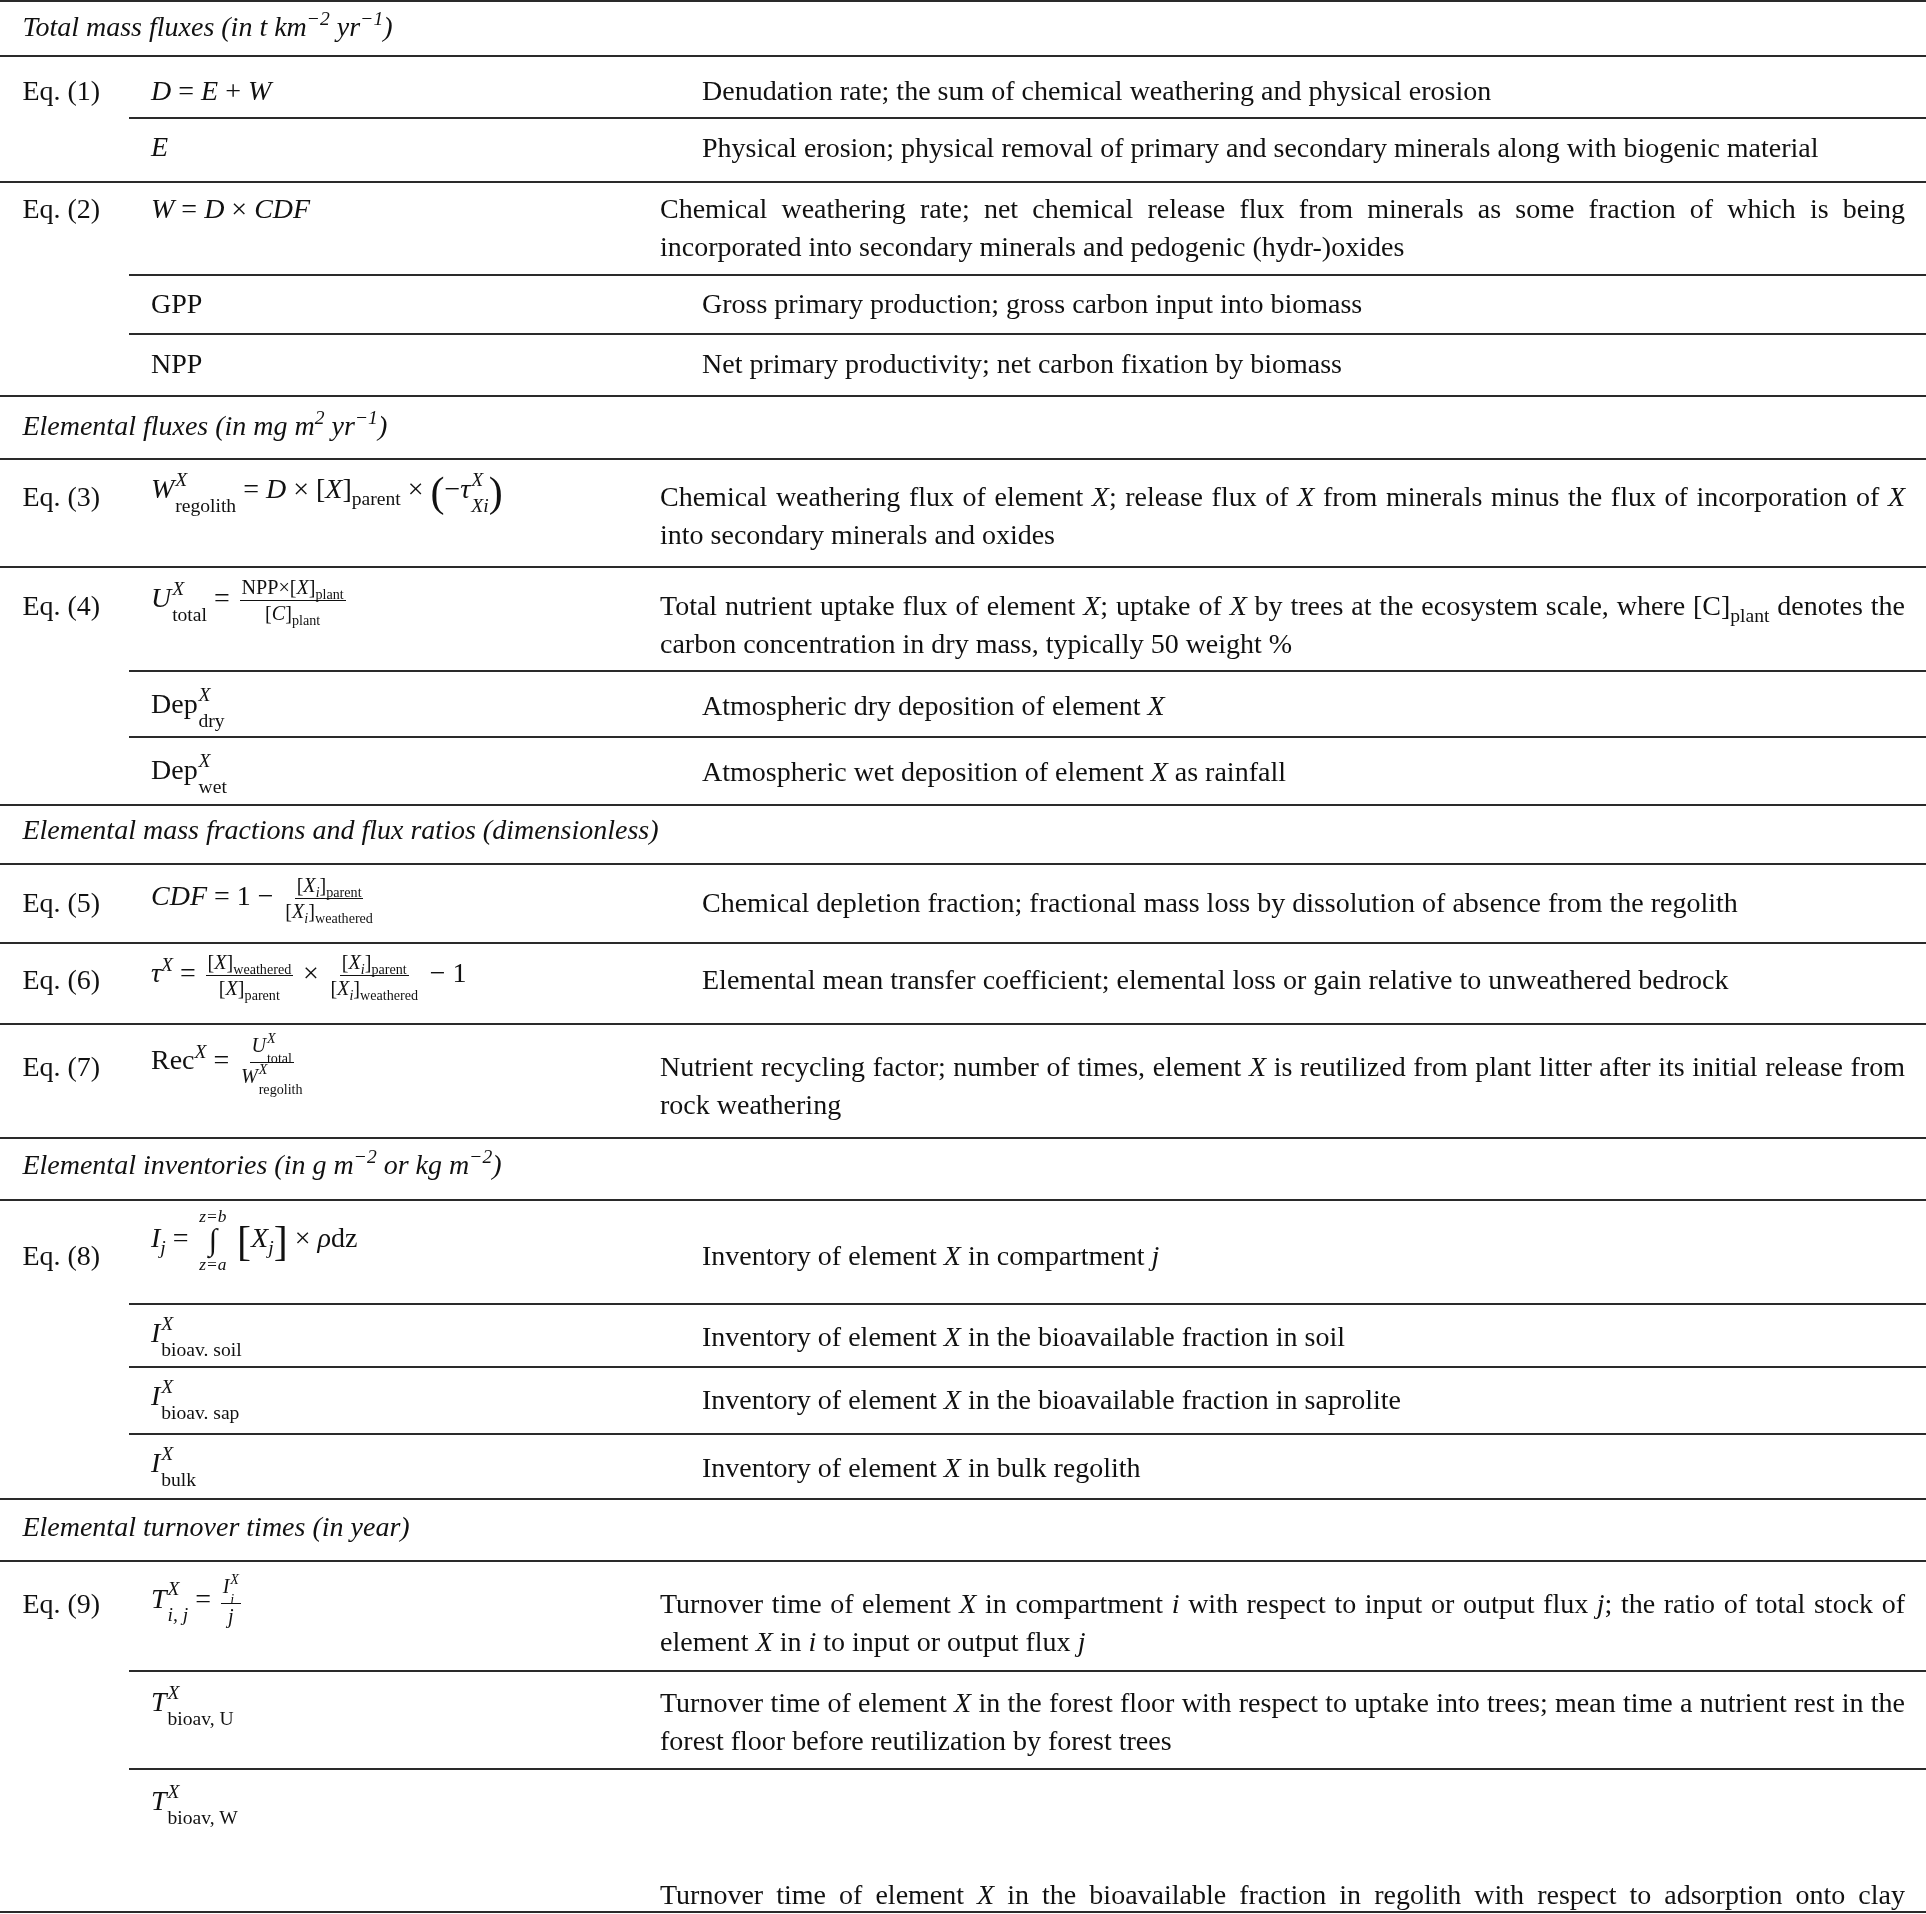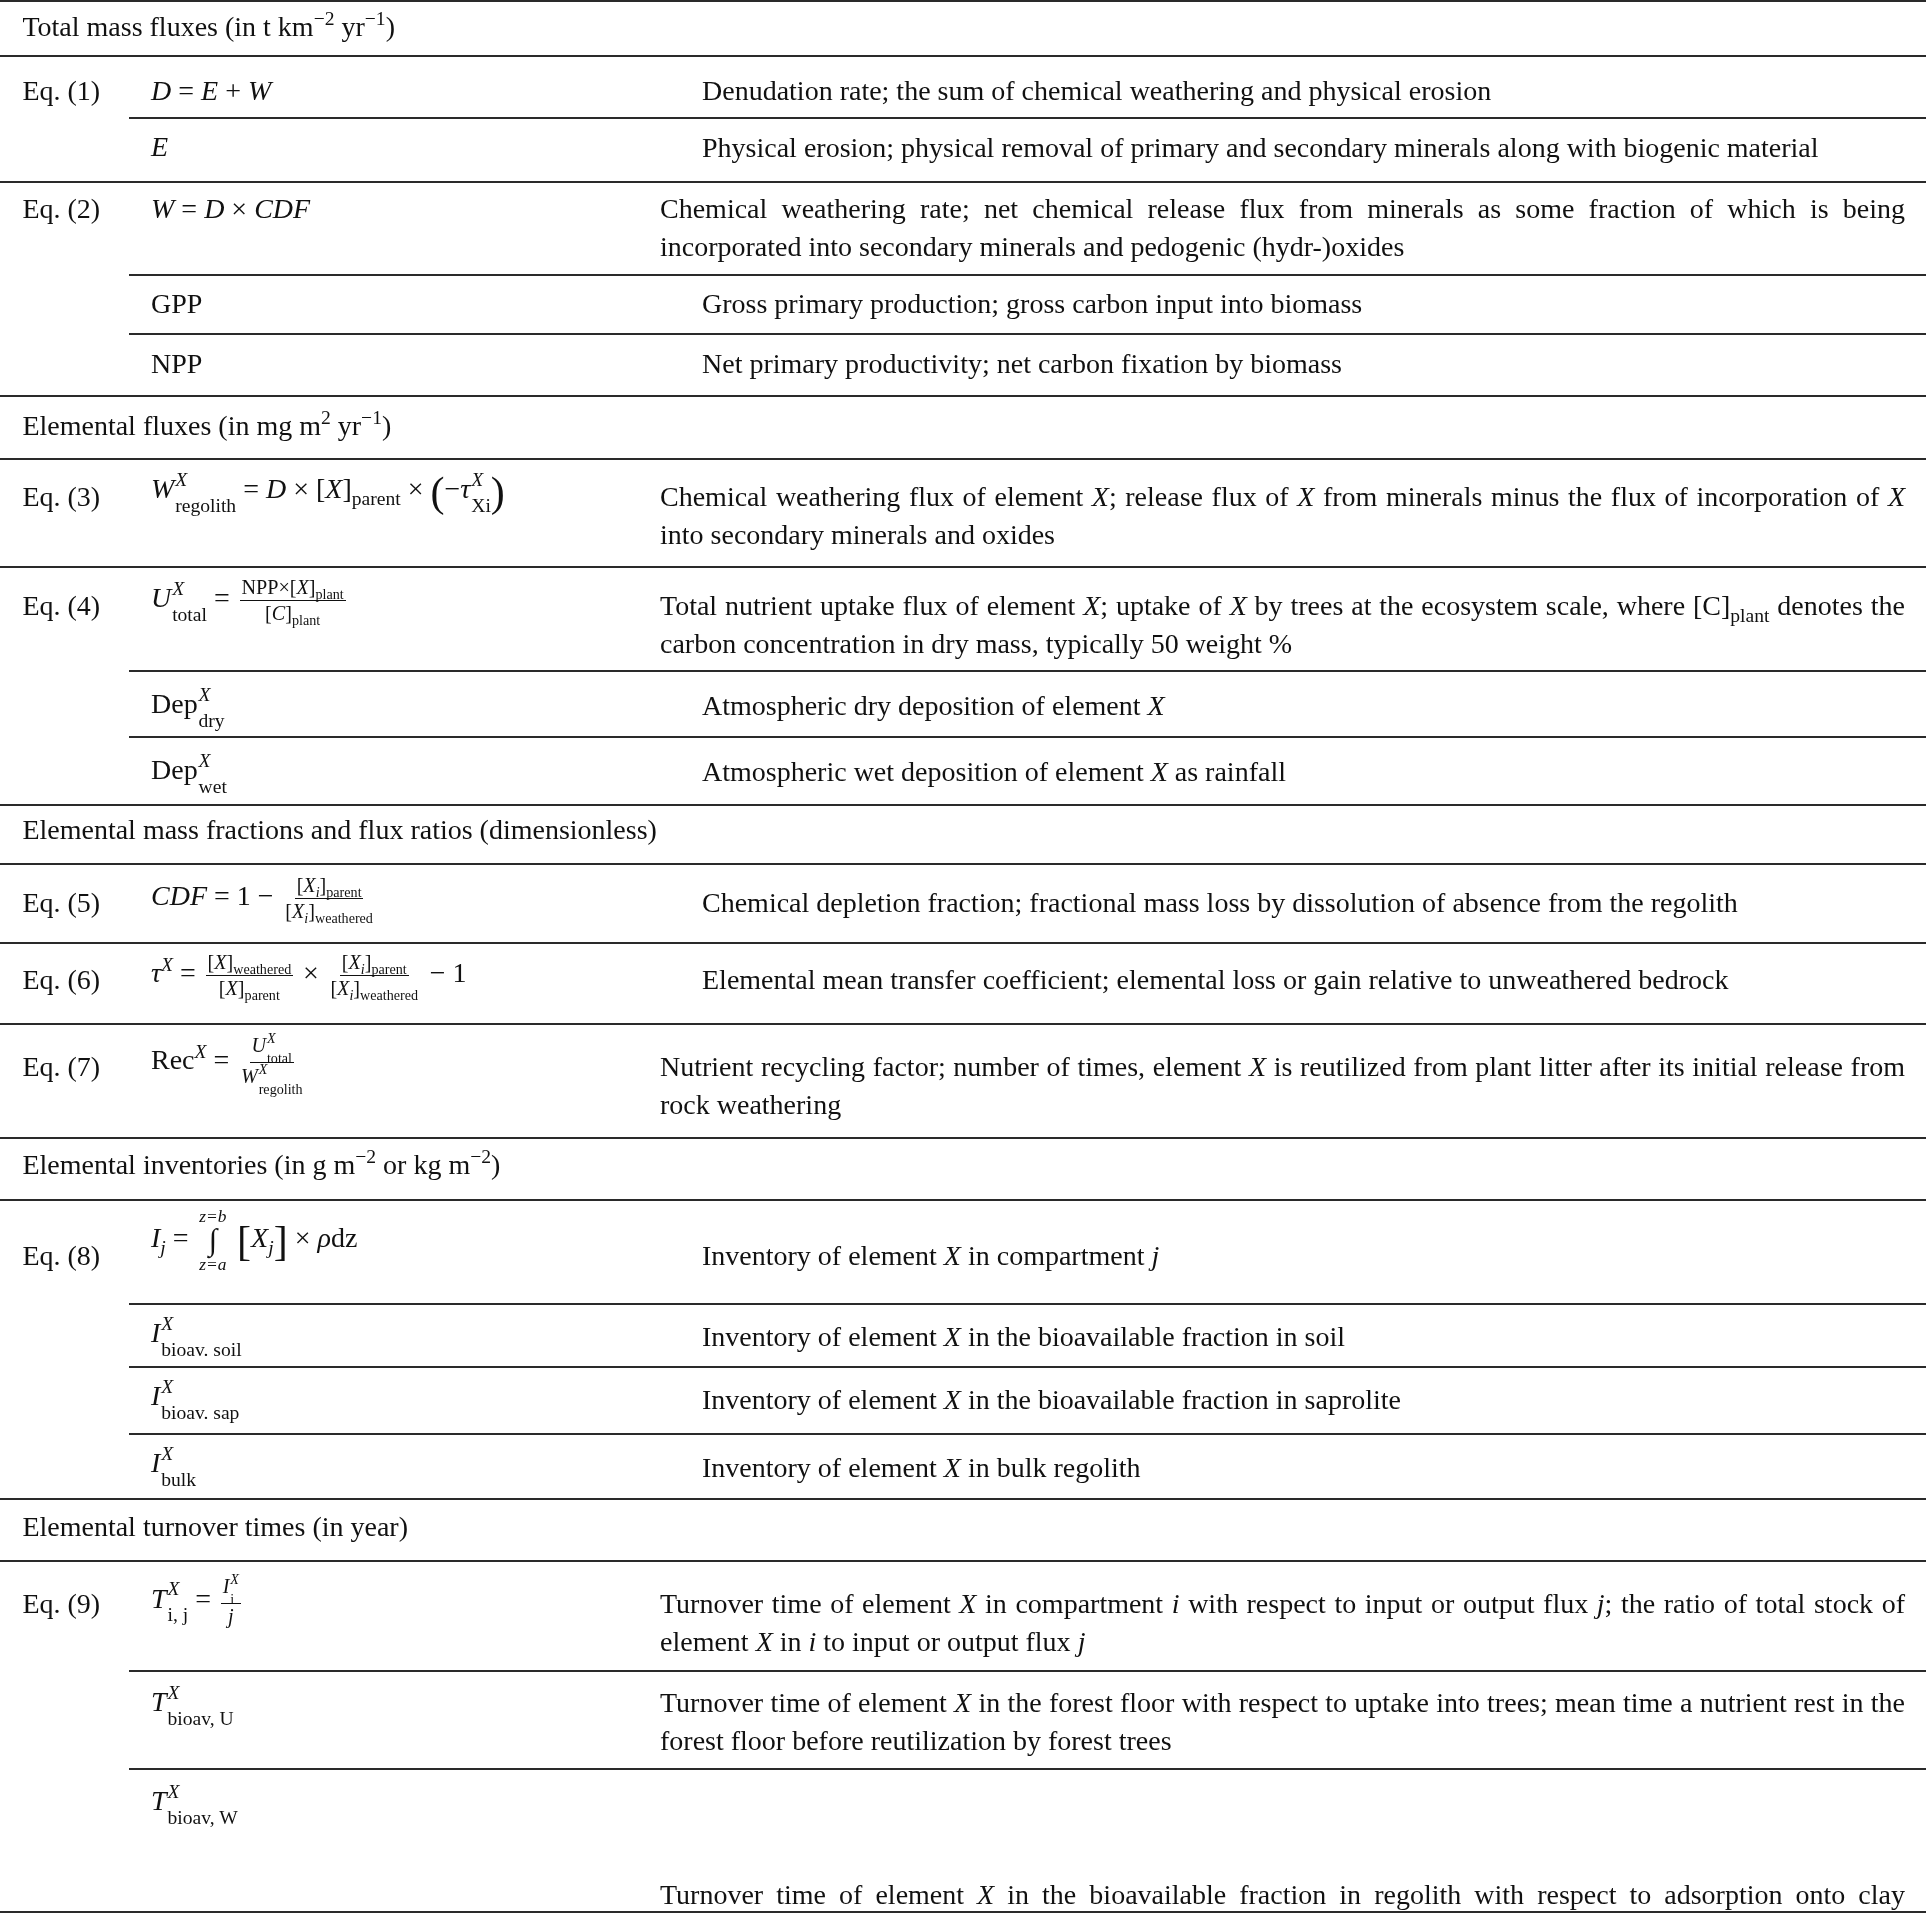--- a/index.html
+++ b/index.html
@@ -4,33 +4,33 @@
 <style>
   html, body { margin: 0; padding: 0; background: #ffffff; }
   body {
     width: 1927px; height: 1915px; position: relative; overflow: hidden;
     font-family: "Liberation Serif", "DejaVu Serif", serif;
     color: #111111; font-size: 28px;
   }
   .tbl { position: absolute; left: 0; top: 0; width: 1927px; }
   .hr-full { position: absolute; left: 0; width: 1927px; height: 1.9px; background: #2a2a2a; }
   .hr-sub { position: absolute; left: 129px; width: 1798px; height: 1.9px; background: #2a2a2a; }
-  .sec { position: absolute; left: 22.4px; white-space: nowrap; }
+  .sec { position: absolute; left: 22.4px; white-space: nowrap; font-style: italic; }
   .eqno { position: absolute; left: 22.4px; white-space: nowrap; }
   .sym { position: absolute; left: 151px; white-space: nowrap; }
   .desc { position: absolute; left: 660px; width: 1245px; line-height: 38px; text-align: justify; }
   .desc.one { text-align: left; margin-left: 42px; }
   i, .it { font-style: italic; }
   sup, sub { font-size: 70%; line-height: 0; position: relative; vertical-align: baseline; }
   sup { top: -0.55em; }
   sub { top: 0.35em; }
   .ss { display: inline-flex; flex-direction: column; vertical-align: middle; line-height: 1; font-size: 70%; margin-left: 0.9px; }
   .ss .u { font-style: italic; transform: translateY(-1.9px); }
   .ss .l { font-style: normal; transform: translateY(3.7px); }
-  .ss .l.it { }
+  .ss .l.it { font-style: italic; }
   .frac { display: inline-flex; flex-direction: column; align-items: center; vertical-align: middle; font-size: 72%; line-height: 1.15; margin: 0 2.8px; }
   .frac .num { border-bottom: 1.9px solid #111; padding: 0 1.9px 0.9px 1.9px; }
   .frac .den { padding: 0.9px 1.9px 0 1.9px; }
   .intg { display: inline-flex; flex-direction: column; align-items: center; vertical-align: middle; line-height: 1; margin: 0 3.7px; }
   .intg .lim { font-size: 62%; font-style: italic; }
   .intg .sign { font-size: 110%; font-style: italic; }
   .big { font-size: 150%; vertical-align: middle; font-weight: 300; }
 </style>
 </head>
 <body>

